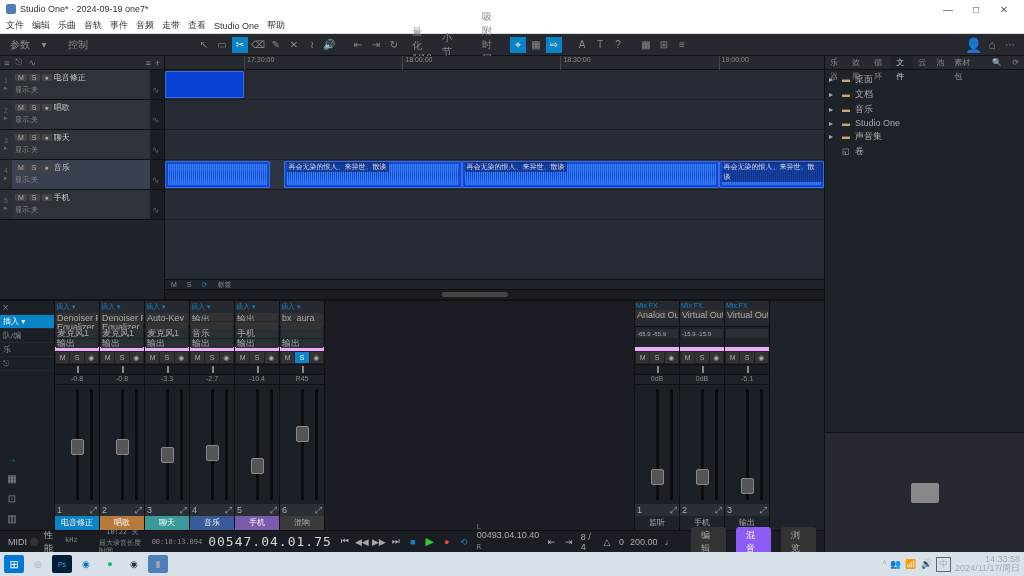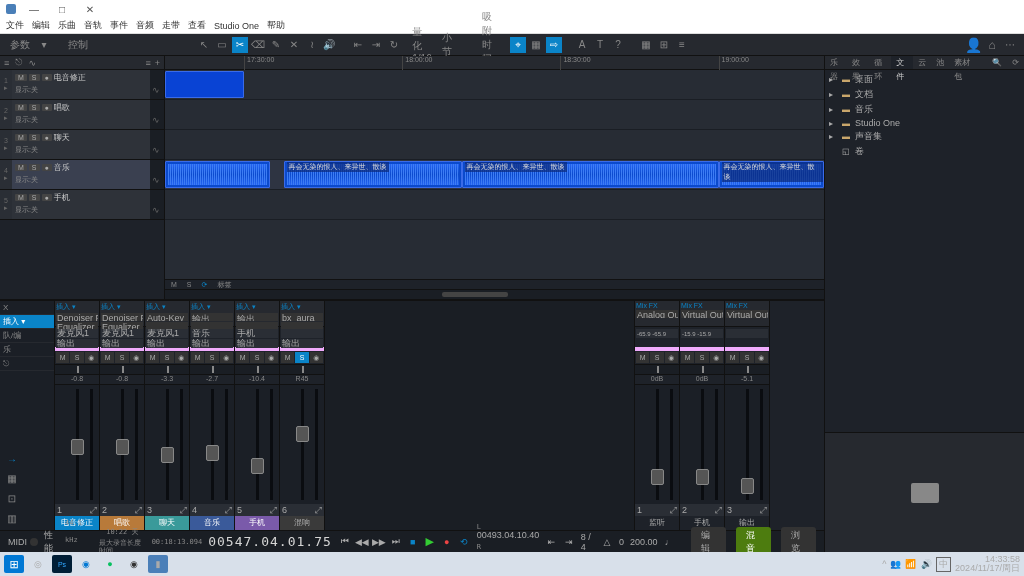--- a/index.html
+++ b/index.html
@@ -93,20 +93,21 @@
 .taskbar .win{background:#0078d4;color:#fff;font-size:11px}
 .taskbar .right{margin-left:auto;display:flex;align-items:center;gap:4px;font-size:8px;color:#333}
 .scroll-h{height:10px;background:#1a1e24;border-top:1px solid #111;position:relative}
 .scroll-h .thumb{position:absolute;left:42%;width:10%;top:2px;bottom:2px;background:#444;border-radius:2px}
 </style>
 </head>
 <body>
 
 <div class="titlebar">
   <div class="icon"></div>
+  <div class="title">Studio One* · 2024-09-19 one7*</div>
   <div class="wbtn">—</div>
   <div class="wbtn">□</div>
   <div class="wbtn">✕</div>
 </div>
 <div class="menubar">
   <span>文件</span>
   <span>编辑</span>
   <span>乐曲</span>
   <span>音轨</span>
   <span>事件</span>
@@ -611,21 +612,21 @@
         </div>
         <span class="trbtn">⇤</span>
         <span class="trbtn">⇥</span>
         <span>8 / 4</span>
         <span class="trbtn">△</span>
         <span>0</span>
         <span>200.00</span>
         <span class="trbtn">♩</span>
         <span style="flex:1"></span>
         <span class="action-btn" style="background:#333">编辑</span>
-        <span class="action-btn" style="background:#4d7c0f;color:#fff">混音</span>
+        <span class="action-btn" style="background:#8b5cf6;color:#fff">混音</span>
         <span class="action-btn" style="background:#333">浏览</span>
       </div>
     </div>
 
     <div class="browser">
       <div class="br-tabs">
         <span>乐器</span>
         <span>效果</span>
         <span>循环</span>
         <span class="active">文件</span>

